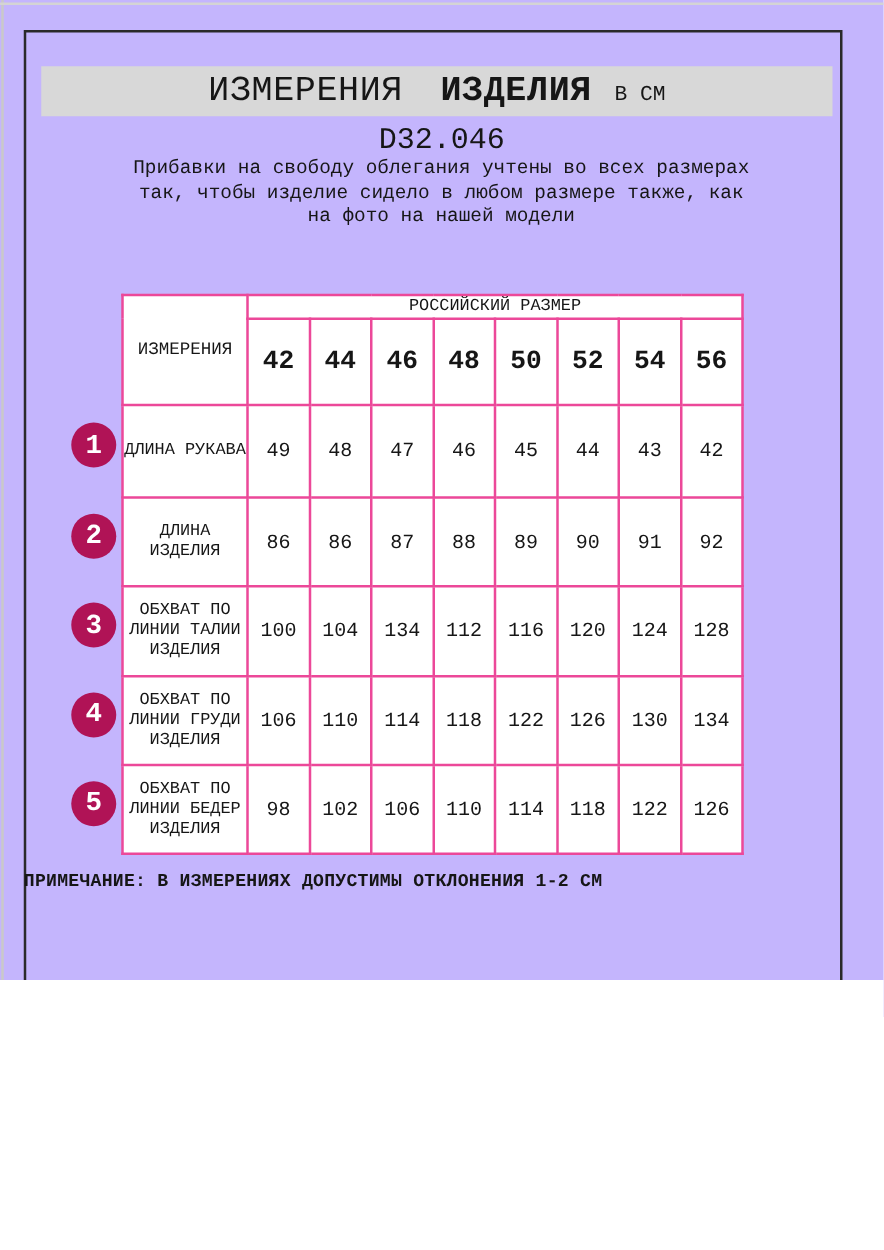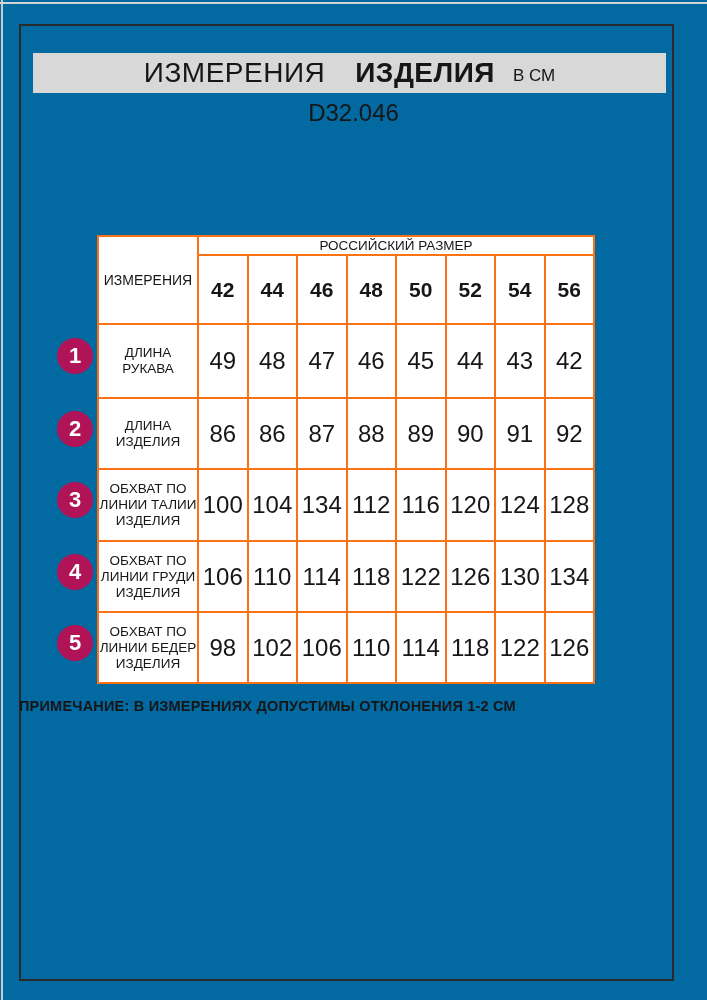--- a/index.html
+++ b/index.html
@@ -1,18 +1,18 @@
 <!DOCTYPE html>
 <html><head>
 <meta charset="utf-8">
 <style>
   html,body{margin:0;padding:0;background:#fff;}
   #page{
-    position:relative;width:707px;height:1000px;background:#0369a1;
-    font-family:Liberation Sans, sans-serif;color:#161616;
+    position:relative;width:707px;height:784px;background:#c4b5fd;
+    font-family:Liberation Mono, monospace;color:#161616;
     overflow:hidden;
   }
   
   .scan-edge-left{position:absolute;left:1px;top:0;width:2px;height:1000px;background:#c9c9c9;}
   .scan-edge-top{position:absolute;left:0;top:2px;width:707px;height:2px;background:#d4d4d4;}
   
   .frame{position:absolute;left:19px;top:24px;width:651px;height:953px;border:2px solid #2a2a2a;}
   
   .title-bar{
     position:absolute;left:33px;top:53px;width:633px;height:40px;background:#d8d8d8;
@@ -25,28 +25,28 @@
   .article{position:absolute;left:0;top:99px;width:707px;text-align:center;font-size:24px;font-weight:400;}
   .description{
     position:absolute;left:103px;top:125px;width:500px;text-align:center;
     font-size:15.5px;line-height:19.5px;font-weight:400;
   }
   
   table.meas{
     position:absolute;left:97px;top:235px;border-collapse:collapse;table-layout:fixed;width:498px;
   }
   table.meas td{
-    border:2px solid #f97316;text-align:center;vertical-align:middle;padding:0;
+    border:2px solid #ec4899;text-align:center;vertical-align:middle;padding:0;
     background:#fff;
   }
   td.corner{width:98px;font-size:14px;}
   td.group-hdr{height:17px;font-size:13.5px;line-height:15px;}
   td.size-hdr{height:67px;font-size:21px;font-weight:700;}
   td.row-label{font-size:13.5px;line-height:16px;white-space:pre-line;}
-  td.val{font-size:24px;}
+  td.val{font-size:16px;}
   
   .num-circle{
     position:absolute;left:57px;width:36px;height:36px;border-radius:50%;
     background:#b01356;color:#ffffff;font-size:22px;font-weight:700;
     display:flex;align-items:center;justify-content:center;
   }
   
   .note{
     position:absolute;left:19px;top:698px;width:655px;text-align:left;
     font-size:14.5px;font-weight:700;letter-spacing:.2px;
@@ -61,20 +61,21 @@
   <div class="frame"></div>
 
   <div class="title-bar" style="background: rgb(216, 216, 216);">
     <span class="w1">ИЗМЕРЕНИЯ</span>
     <span class="w2">ИЗДЕЛИЯ</span>
     <span class="unit">В СМ</span>
   </div>
 
   <div class="article">D32.046</div>
 
+  <div class="description">Прибавки на свободу облегания учтены во всех размерах так, чтобы изделие сидело в любом размере также, как на фото на нашей модели</div>
 
   <table class="meas">
     <tbody id="meas-body">
         <tr>
           <td class="corner" rowspan="2">ИЗМЕРЕНИЯ</td>
           <td class="group-hdr" colspan="8">РОССИЙСКИЙ РАЗМЕР</td>
         </tr>
         <tr>
           <td class="size-hdr">42</td>
           <td class="size-hdr">44</td>

